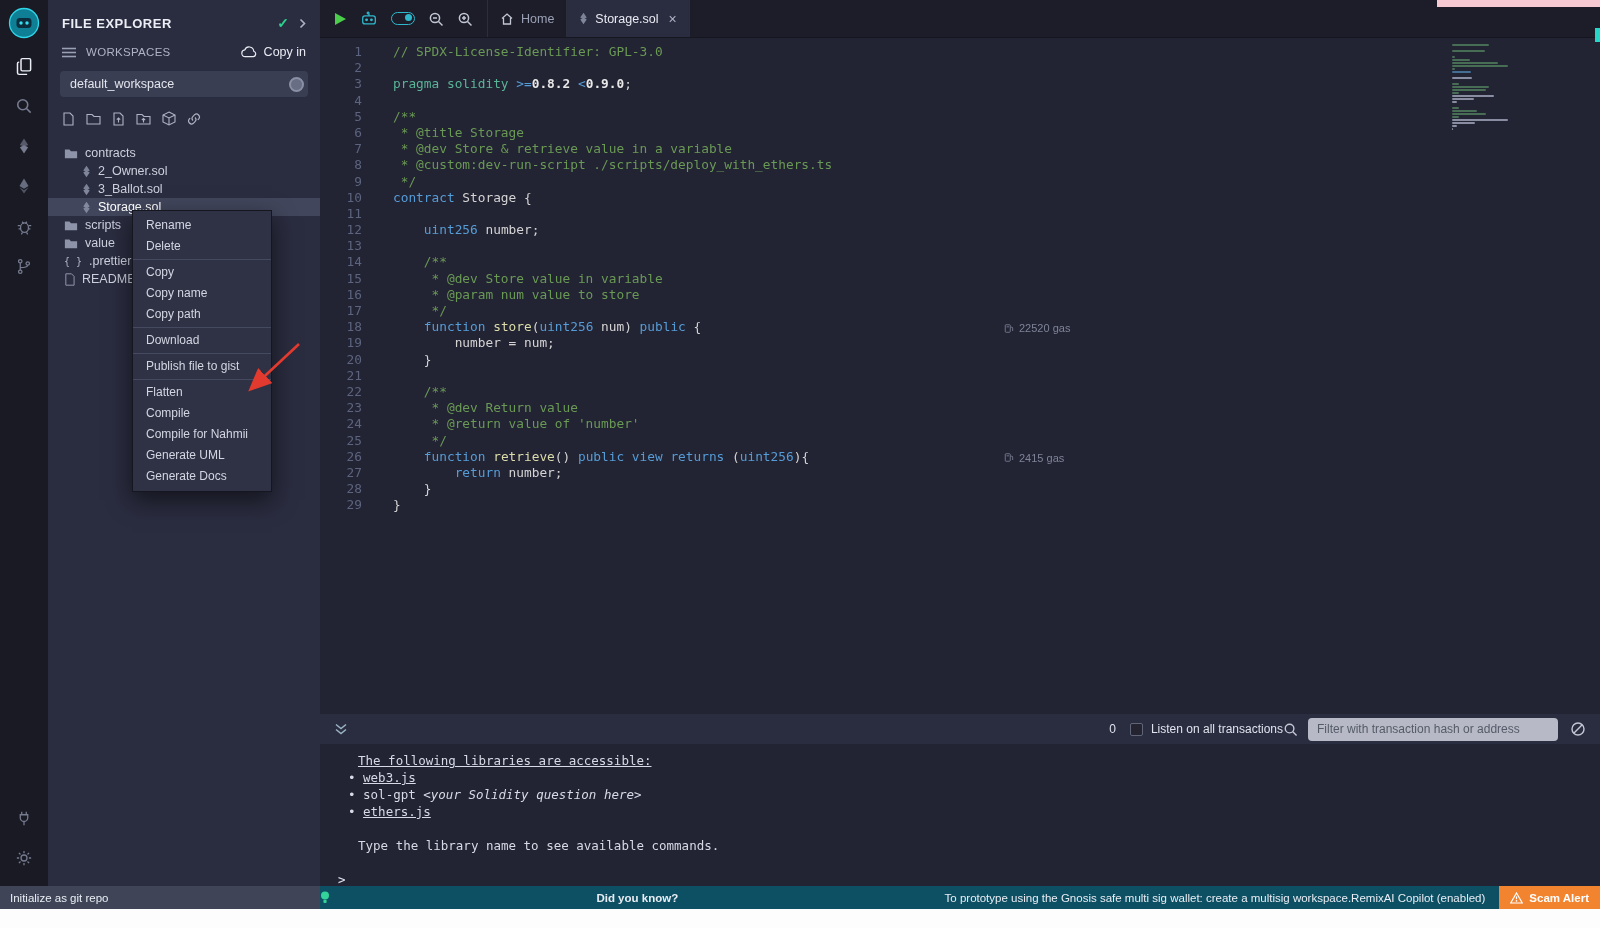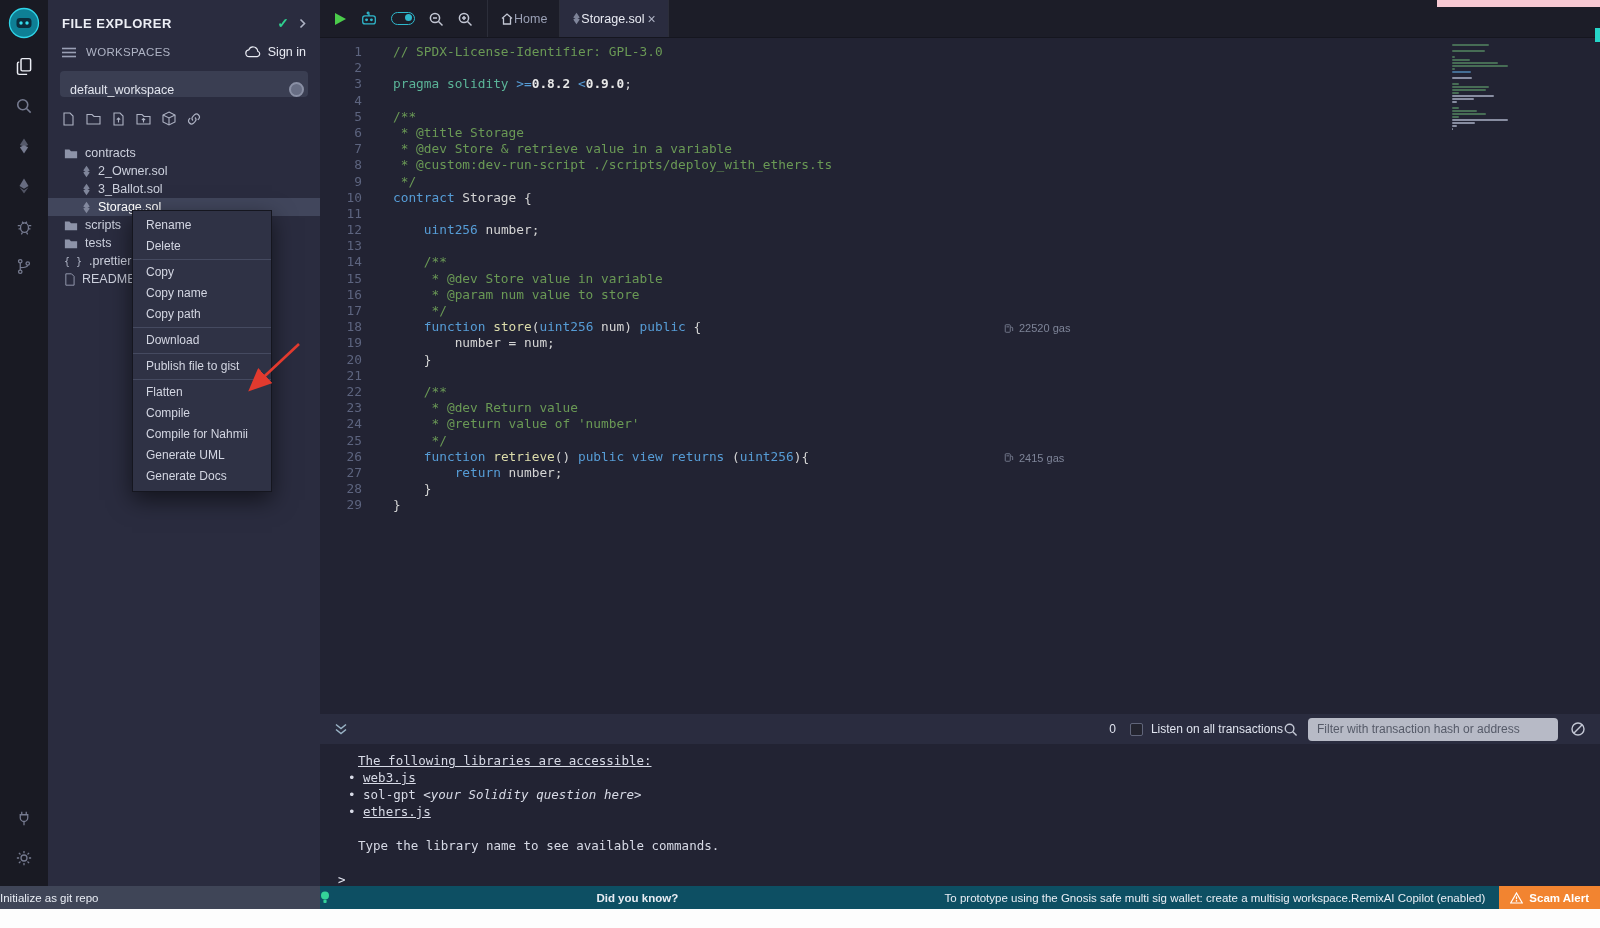--- a/index.html
+++ b/index.html
@@ -14,21 +14,21 @@
   .rail-spacer{flex:1}
 
   
   .panel{position:absolute;left:48px;top:0;width:272px;height:886px;background:#2a2c3f;color:#c3c7d4;z-index:5}
   .panel-header{display:flex;align-items:center;gap:10px;padding:15px 14px 6px 14px}
   .panel-title{font-size:13px;font-weight:bold;color:#eceef5;letter-spacing:.5px;flex:1}
   .check-ic{color:#2fd08f;font-weight:bold;font-size:14px}
   .ws-row{display:flex;align-items:center;padding:8px 14px 4px 14px}
   .ws-label{font-size:11.5px;margin-left:10px;flex:1;color:#aeb3c4;letter-spacing:.3px}
   .signin{display:flex;align-items:center;gap:6px;color:#e9ebf3;font-size:12.5px}
-  .ws-select{margin:8px 12px 4px 12px;height:26px;background:#3a3e52;border-radius:4px;display:flex;align-items:flex-end;padding:0 4px 0 10px;font-size:12.5px;color:#e2e5ee}
+  .ws-select{margin:8px 12px 4px 12px;height:26px;background:#3a3e52;border-radius:4px;display:flex;align-items:center;padding:0 4px 0 10px;font-size:12.5px;color:#e2e5ee}
   .ws-select .grow{flex:1}
   .ws-badge{width:15px;height:15px;border-radius:50%;background:#686e84;border:2px solid #8a90a5;display:inline-block}
   .ftoolbar{display:flex;gap:11px;padding:10px 14px 8px 14px;color:#aeb3c4;align-items:center}
   .ftoolbar svg{display:block}
   .tree{font-size:12.5px;margin-top:10px}
   .tree-row{display:flex;align-items:center;height:18px;gap:7px;color:#ccd0dd}
   .tree-row.depth0{padding-left:16px}
   .tree-row.depth1{padding-left:34px}
   .tree-row.selected{background:#41465c;color:#fff}
   .braces-ic{font-size:10px;color:#aeb3c4;font-family:"DejaVu Sans Mono",monospace}
@@ -41,21 +41,21 @@
 
   
   .annot-arrow{position:absolute;left:225px;top:330px;z-index:30}
 
   
   .main{position:absolute;left:320px;top:0;width:1280px;height:886px;background:#222333}
   .tabbar{position:absolute;top:0;left:0;right:0;height:38px;background:#1c1d28;display:flex;align-items:stretch;border-bottom:1px solid #15161f}
   .tb-icons{display:flex;align-items:center;gap:13px;padding:0 14px;border-right:1px solid #2c2e3a}
   .tb-toggle{width:24px;height:13px;border:1.5px solid #2fb8cc;border-radius:7px;position:relative;display:inline-block}
   .tb-toggle .knob{position:absolute;right:2px;top:1.2px;width:7px;height:7px;border-radius:50%;background:#2fb8cc}
-  .tab{display:flex;align-items:center;padding:14px 12px;font-size:12.5px;color:#9aa0b5;border-right:1px solid #2c2e3a}
+  .tab{display:flex;align-items:center;gap:7px;padding:14px 12px;font-size:12.5px;color:#9aa0b5;border-right:1px solid #2c2e3a}
   .tab.active{background:#2a2c3f;color:#e9ebf3}
   .tab-close{font-size:14px;color:#aeb3c4;margin-left:3px}
 
   .editor{position:absolute;top:38px;left:0;right:0;height:676px;background:#222333;overflow:hidden;padding-top:6px;font-family:"DejaVu Sans Mono",monospace;font-size:12.8px}
   .code-line{position:relative;display:flex;height:16.2px;line-height:16.2px}
   .gutter{width:58px;padding-right:16px;text-align:right;color:#5d647f;flex:none}
   .code-text{white-space:pre;margin-left:15px}
   .tok-cm{color:#6a9955}
   .tok-kw2{color:#5bb498}
   .tok-kw{color:#569cd6}
@@ -80,21 +80,21 @@
   .term-filter{width:250px;height:23px;background:#b7bac6;border:none;border-radius:4px;padding:0 9px;font-size:12px;color:#2f3240;outline:none;margin-right:12px;font-family:"Liberation Sans",sans-serif}
   .term-filter::placeholder{color:#555a68}
   .term-content{position:absolute;top:744px;left:0;right:0;bottom:0;background:#222333;font-family:"DejaVu Sans Mono",monospace;font-size:12.5px;color:#d7dae6;padding-top:8px}
   .term-line{line-height:17px;white-space:pre}
   .term-link{text-decoration:underline;cursor:pointer}
   .term-italic{font-style:italic}
   .term-prompt{color:#e4e7f2}
 
   
   .statusbar{position:absolute;left:0;top:886px;width:1600px;height:23px;background:#0d4f63;display:flex;align-items:center;color:#e9edf4;font-size:11.5px;z-index:8}
-  .status-left{width:320px;height:100%;background:#3f4557;display:flex;align-items:center;flex:none}
+  .status-left{width:320px;height:100%;background:#3f4557;display:flex;align-items:center;padding-left:10px;flex:none}
   .status-center{flex:1;display:flex;justify-content:space-between;align-items:center;gap:6px;white-space:nowrap}
   .status-bold{font-weight:bold}
   .status-right{display:flex;align-items:center;height:100%}
   .copilot-label{margin-right:14px}
   .scam{height:100%;background:#f28430;display:flex;align-items:center;gap:6px;padding:0 11px;color:#fff;font-weight:bold}
   .bottom-strip{position:absolute;top:909px;left:0;width:1600px;height:19px;background:#fdfdfd}
 </style>
 </head>
 <body>
 
@@ -177,21 +177,21 @@
       <svg width="14" height="11" viewBox="0 0 14 11" stroke="#9aa0b5" stroke-width="1.6">
           <line x1="0" y1="1.5" x2="14" y2="1.5"></line>
           <line x1="0" y1="5.5" x2="14" y2="5.5"></line>
           <line x1="0" y1="9.5" x2="14" y2="9.5"></line>
         </svg>
       <span class="ws-label">WORKSPACES</span>
       <span class="signin">
         <svg width="17" height="12" viewBox="0 0 20 13">
             <path d="M5 12a4 4 0 01-.6-7.96A5.5 5.5 0 0115 5.6 3.3 3.3 0 0114.5 12z" fill="none" stroke="#e9ebf3" stroke-width="1.4"></path>
           </svg>
-        <span>Sign in</span>
+        <span>Copy in</span>
       </span>
     </div>
     <div class="ws-select">
       <span>default_workspace</span>
       <span class="grow"></span>
       <span class="ws-badge"></span>
     </div>
     <div class="ftoolbar">
       <svg width="13" height="14" viewBox="0 0 13 14" fill="none" stroke="currentColor" stroke-width="1.1">
           <path d="M2 1h6l3 3v9H2z"></path>
@@ -247,21 +247,21 @@
         <div class="tree-row depth0">
           <svg width="14" height="12" viewBox="0 0 16 13">
             <path d="M1 2.5h5.2l1.8 2h7v8H1z" fill="#8d93a8"></path>
           </svg>
           <span class="tree-label">scripts</span>
         </div>
         <div class="tree-row depth0">
           <svg width="14" height="12" viewBox="0 0 16 13">
             <path d="M1 2.5h5.2l1.8 2h7v8H1z" fill="#8d93a8"></path>
           </svg>
-          <span class="tree-label">tests</span>
+          <span class="tree-label">value</span>
         </div>
         <div class="tree-row depth0">
           <span class="braces-ic">{ }</span>
           <span class="tree-label">.prettierrc</span>
         </div>
         <div class="tree-row depth0">
           <svg width="11" height="13" viewBox="0 0 12 14">
             <path d="M2 .8h6.2L11 3.6v9.6H2z" fill="none" stroke="#9aa0b5"></path>
           </svg>
           <span class="tree-label">README.txt</span>

